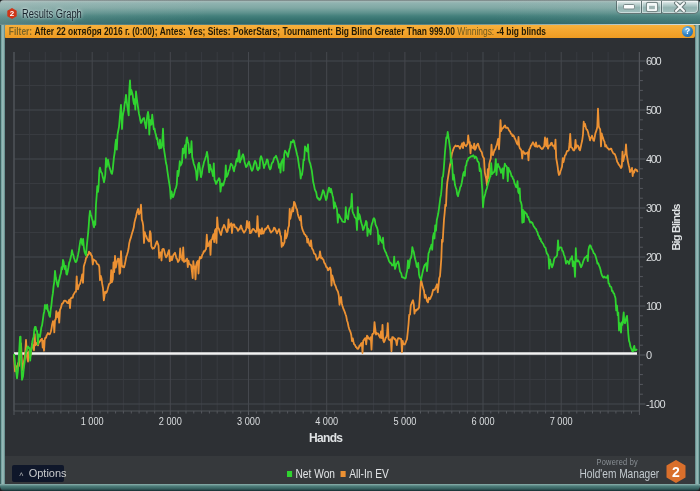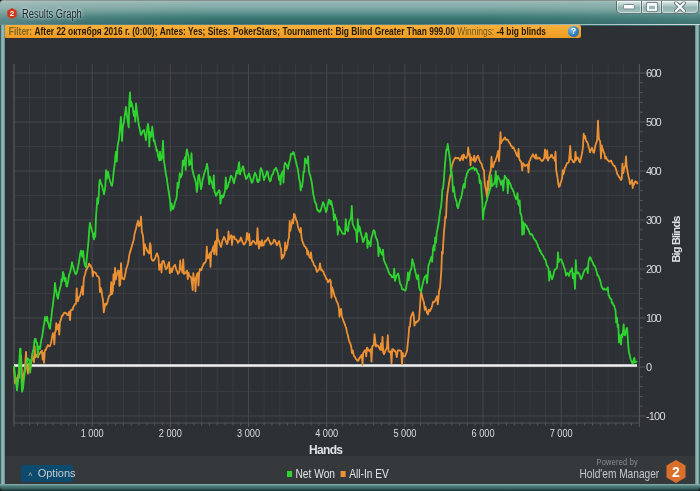--- a/index.html
+++ b/index.html
@@ -7,28 +7,28 @@
 .title:before{content:"";position:absolute;left:0;top:0;width:100%;height:100%;background:linear-gradient(90deg,rgba(200,205,205,.28) 0,rgba(200,205,205,.10) 12%,rgba(0,0,0,0) 30%,rgba(0,0,0,0) 70%,rgba(190,200,200,.12) 100%)}
 .ttext{position:absolute;left:22px;top:7px;font-size:12px;color:#17232c;text-shadow:0 0 3px rgba(255,255,255,.8),0 0 6px rgba(255,255,255,.5);transform-origin:0 50%;transform:scaleX(0.78);white-space:nowrap}
 .hmicon{position:absolute;left:7px;top:8px}
 .tsep{position:absolute;left:0;top:24.2px;width:700px;height:1.1px;background:linear-gradient(90deg,rgba(150,172,172,.30) 0,rgba(165,185,185,.35) 60%,rgba(210,222,222,.9) 93%,rgba(215,226,226,.95) 100%)}
 .wbtns{position:absolute;right:1px;top:0;height:14px;display:flex}
 .wb{width:25px;height:13px;border:1px solid rgba(70,90,92,.8);border-top:none;background:linear-gradient(180deg,rgba(255,255,255,.75) 0,rgba(235,243,243,.45) 30%,rgba(190,208,208,.25) 55%,rgba(225,236,236,.5) 100%);margin-left:0;position:relative;margin-top:1px;box-shadow:inset 0 0 0 1px rgba(255,255,255,.45)}
 .wb.mn{border-radius:0 0 2px 5px;width:26px}
 .wb.mx{border-left:none;width:20px}
 .wb.cl{border-left:none;border-radius:0 0 5px 2px;width:37px}
 .wb svg{position:absolute;left:50%;top:50%;transform:translate(-50%,-50%)}
-.filter{position:absolute;left:4px;top:25.3px;width:577px;height:13.2px;background:linear-gradient(180deg,#f7b13d 0,#f3a52e 50%,#ee9b22 100%);border-radius:2px;font-size:10.5px;color:#221a05;line-height:13px;white-space:nowrap}
+.filter{position:absolute;left:4px;top:25.3px;width:691px;height:13.2px;background:linear-gradient(180deg,#f7b13d 0,#f3a52e 50%,#ee9b22 100%);border-radius:2px;font-size:10.5px;color:#221a05;line-height:13px;white-space:nowrap}
 .ft{display:inline-block;transform-origin:0 50%;transform:scaleX(0.80)}
 .filter .lbl{color:#7d6526;font-weight:bold}
 .filter .gr{color:#6d591f}
 .q{position:absolute;right:2px;top:1.2px;width:11px;height:11px;border-radius:50%;background:radial-gradient(circle at 35% 30%,#7fc4ef 0,#2f7fc0 55%,#1a5d9e 100%);color:#fff;font-size:8.5px;font-weight:bold;text-align:center;line-height:11px}
-.chart{position:absolute;left:0;top:12px;width:700px;height:456px}
+.chart{position:absolute;left:0;top:0;width:700px;height:456px}
 .bottom{position:absolute;left:4px;top:456px;width:691px;height:28px;background:#36393c}
-.opt{position:absolute;left:17px;top:9px;width:52px;height:17px;background:#0c4a6e;color:#c9cbcd;font-size:11px;line-height:17px;border-radius:2px}
+.opt{position:absolute;left:8px;top:9px;width:52px;height:17px;background:#0f172a;color:#c9cbcd;font-size:11px;line-height:17px;border-radius:2px}
 .opt .c{margin:0 5px 0 7px;font-size:8px;color:#b0b2b4}
 .legend{position:absolute;left:-12px;width:100%;top:11px;text-align:center;font-size:12px;color:#e2e5e7}
 .lg{display:inline-block;transform:scaleX(0.85);white-space:nowrap}
 .sw{display:inline-block;width:6px;height:6px;margin:0 4px 1px 0}
 .pow{position:absolute;right:36px;top:1px;text-align:center;color:#8b9196}
 .pow .p1{font-size:9px;letter-spacing:.3px;transform-origin:100% 50%;transform:scaleX(0.82)}
 .pow .p2{font-size:13px;line-height:13px;color:#c3cacf;margin-top:0;transform-origin:100% 50%;transform:scaleX(0.78);white-space:nowrap}
 .hmlogo{position:absolute;right:-27px;top:3px}
 .lframe{position:absolute;left:0;top:25px;width:5px;height:459px;background:linear-gradient(90deg,#1e3739 0,#6fa09d 25%,#9dbcba 55%,#82aca9 80%,#53797b 100%)}
 .rframe{position:absolute;right:0;top:25px;width:5px;height:459px;background:linear-gradient(90deg,#53797b 0,#82aca9 20%,#9dbcba 45%,#6fa09d 75%,#1e3739 100%)}

